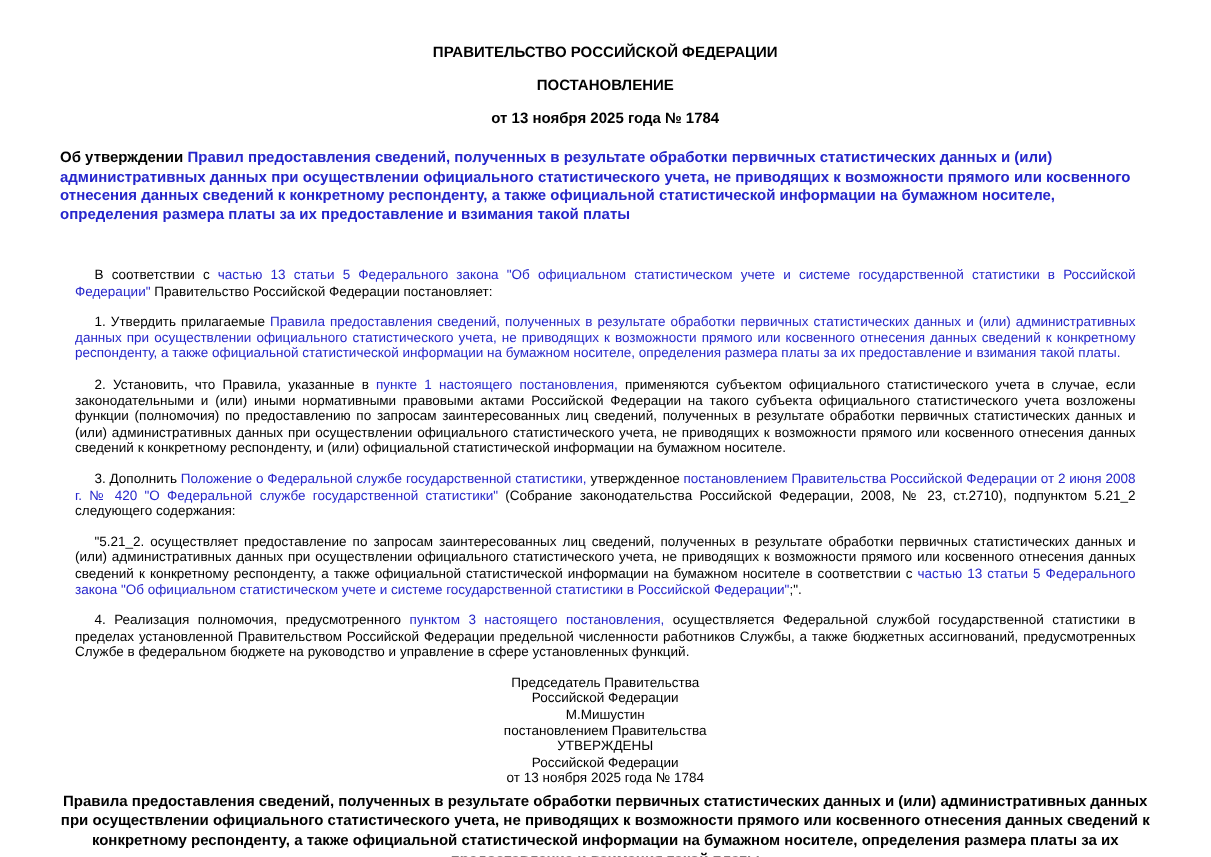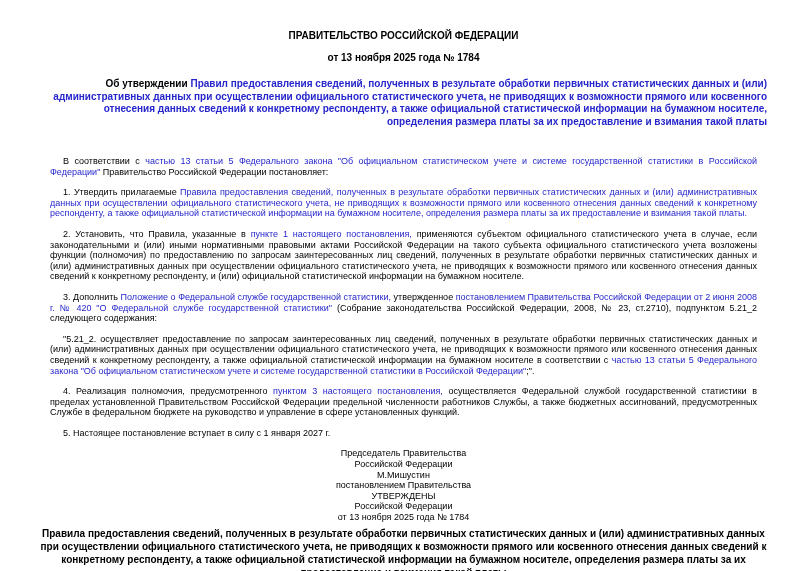--- a/index.html
+++ b/index.html
@@ -11,21 +11,21 @@
   }
   .page { width: 807px; height: 434px; padding: 30px 40px 0 40px; }
 
   .doc-header { text-align: center; font-weight: bold; font-size: 10px; }
   .doc-org  { line-height: 12px; }
   .doc-type { line-height: 12px; margin-top: 10px; }
   .doc-date { line-height: 12px; margin-top: 10px; }
 
   .doc-title {
     margin: 14px 0 0 0; padding: 0;
-    font-size: 10px; font-weight: bold; text-align: right;
+    font-size: 10px; font-weight: bold; text-align: left;
     line-height: 12.5px;
   }
 
   .doc-body { margin-top: 28px; }
   .para {
     margin: 10px; padding: 0;
     font-size: 9px; line-height: 10.6px;
     text-align: justify; text-indent: 13px;
   }
   .lnk { color: var(--link-color, #2626cc); }
@@ -44,33 +44,33 @@
 
   .rules-body { margin-top: 26px; }
 </style>
 </head>
 <body>
 
 <div class="page">
 
   <div class="doc-header">
     <div class="doc-org">ПРАВИТЕЛЬСТВО РОССИЙСКОЙ ФЕДЕРАЦИИ</div>
+    <div class="doc-type">ПОСТАНОВЛЕНИЕ</div>
     <div class="doc-date">от 13 ноября 2025 года № 1784</div>
   </div>
 
   <h1 class="doc-title"><span>Об утверждении </span><span class="lnk">Правил предоставления сведений, полученных в результате обработки первичных статистических данных и (или) административных данных при осуществлении официального статистического учета, не приводящих к возможности прямого или косвенного отнесения данных сведений к конкретному респонденту, а также официальной статистической информации на бумажном носителе, определения размера платы за их предоставление и взимания такой платы</span></h1>
 
   <div class="doc-body">
       <p class="para"><span>В соответствии с </span><span class="lnk">частью 13 статьи 5 Федерального закона "Об официальном статистическом учете и системе государственной статистики в Российской Федерации"</span><span> Правительство Российской Федерации постановляет:</span></p>
       <p class="para"><span>1. Утвердить прилагаемые </span><span class="lnk">Правила предоставления сведений, полученных в результате обработки первичных статистических данных и (или) административных данных при осуществлении официального статистического учета, не приводящих к возможности прямого или косвенного отнесения данных сведений к конкретному респонденту, а также официальной статистической информации на бумажном носителе, определения размера платы за их предоставление и взимания такой платы.</span></p>
       <p class="para"><span>2. Установить, что Правила, указанные в </span><span class="lnk">пункте 1 настоящего постановления,</span><span> применяются субъектом официального статистического учета в случае, если законодательными и (или) иными нормативными правовыми актами Российской Федерации на такого субъекта официального статистического учета возложены функции (полномочия) по предоставлению по запросам заинтересованных лиц сведений, полученных в результате обработки первичных статистических данных и (или) административных данных при осуществлении официального статистического учета, не приводящих к возможности прямого или косвенного отнесения данных сведений к конкретному респонденту, и (или) официальной статистической информации на бумажном носителе.</span></p>
       <p class="para"><span>3. Дополнить </span><span class="lnk">Положение о Федеральной службе государственной статистики,</span><span> утвержденное </span><span class="lnk">постановлением Правительства Российской Федерации от 2 июня 2008 г. № 420 "О Федеральной службе государственной статистики"</span><span> (Собрание законодательства Российской Федерации, 2008, № 23, ст.2710), подпунктом 5.21_2 следующего содержания:</span></p>
       <p class="para"><span>"5.21_2. осуществляет предоставление по запросам заинтересованных лиц сведений, полученных в результате обработки первичных статистических данных и (или) административных данных при осуществлении официального статистического учета, не приводящих к возможности прямого или косвенного отнесения данных сведений к конкретному респонденту, а также официальной статистической информации на бумажном носителе в соответствии с </span><span class="lnk">частью 13 статьи 5 Федерального закона "Об официальном статистическом учете и системе государственной статистики в Российской Федерации"</span><span>;".</span></p>
       <p class="para"><span>4. Реализация полномочия, предусмотренного </span><span class="lnk">пунктом 3 настоящего постановления,</span><span> осуществляется Федеральной службой государственной статистики в пределах установленной Правительством Российской Федерации предельной численности работников Службы, а также бюджетных ассигнований, предусмотренных Службе в федеральном бюджете на руководство и управление в сфере установленных функций.</span></p>
-      <p class="para"><span>5. Настоящее постановление вступает в силу с 1 января 2027 г.</span></p>
     </div>
 
   <div class="signature">
       <div class="sig-line">Председатель Правительства</div>
       <div class="sig-line">Российской Федерации</div>
       <div class="sig-line">М.Мишустин</div>
       <div class="sig-line">постановлением Правительства</div>
       <div class="sig-line">УТВЕРЖДЕНЫ</div>
       <div class="sig-line">Российской Федерации</div>
       <div class="sig-line">от 13 ноября 2025 года № 1784</div>

